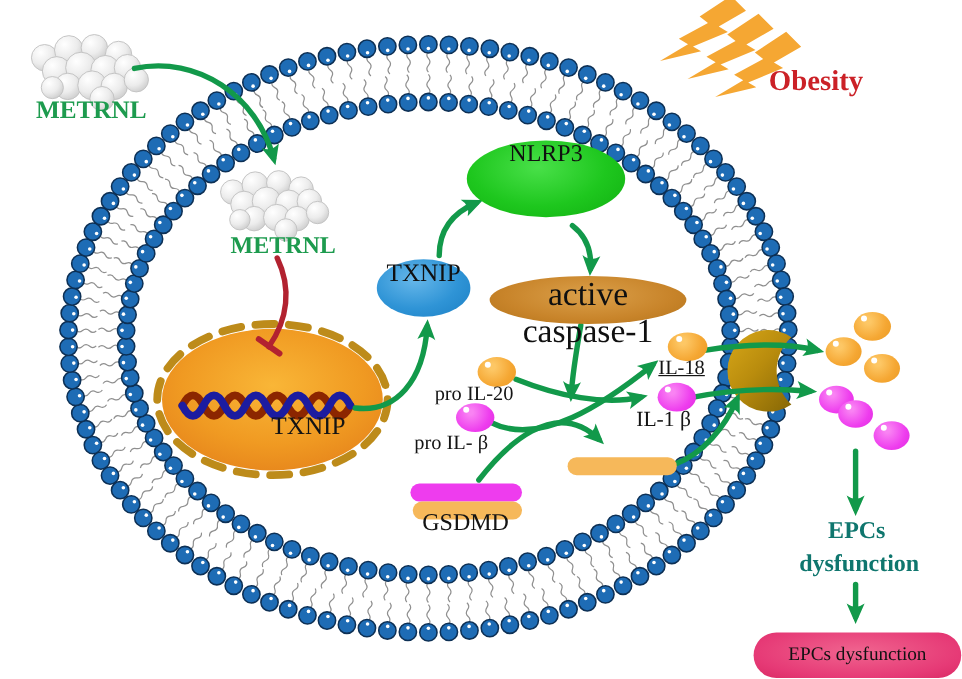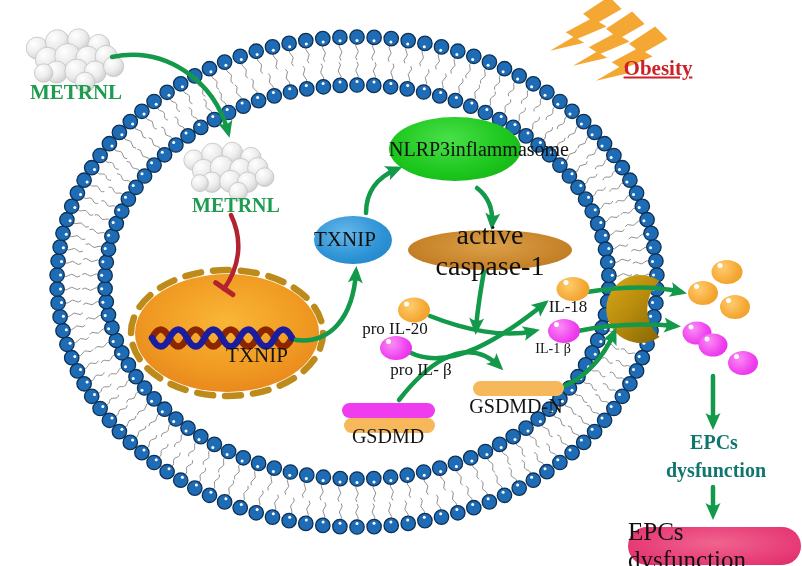--- a/index.html
+++ b/index.html
@@ -3,37 +3,37 @@
 <meta charset="utf-8">
 <style>
   html,body{margin:0;padding:0;background:#fff;}
   .stage{position:relative;width:802px;height:566px;background:#fff;overflow:hidden;
          font-family:"Liberation Serif",serif;}
   .stage > svg{position:absolute;left:0;top:0;}
   .lbl{position:absolute;transform:translate(-50%,-50%);white-space:nowrap;color:#141414;line-height:1;}
   .greentx{color:#1d9b4e;font-weight:bold;margin-left:26px;}
   .redtx{color:#cb2127;font-weight:bold;}
   .pyro{color:#0f766e;font-weight:bold;}
-  .node{position:absolute;border-radius:50%;display:flex;align-items:center;
+  .node{position:absolute;border-radius:50%;display:flex;flex-direction:column;align-items:center;
         justify-content:flex-start;text-align:center;color:#101010;line-height:1.12;}
   .node-nlrp3{left:389px;top:117px;width:132px;height:64px;font-size:20px;
         background:radial-gradient(ellipse at 45% 35%,#49e049 0%,#1ec71e 55%,#10ae10 100%);}
   .node-txnip{left:314px;top:216px;width:78px;height:48px;font-size:21px;
         background:radial-gradient(ellipse at 40% 35%,#66b7ea 0%,#2f94d6 55%,#1b7fc4 100%);}
   .node-caspase{left:408px;top:230px;width:164px;height:40px;font-size:28px;
         background:radial-gradient(ellipse at 50% 40%,#dba04a 0%,#c8842a 60%,#b3731a 100%);}
   .node-e2f1{left:164px;top:292px;width:58px;height:34px;font-size:18px;
         background:radial-gradient(ellipse at 45% 40%,#d3dd3b 0%,#bcc72b 60%,#a4b01a 100%);}
   .mol{position:absolute;transform:translate(-50%,-50%);border-radius:50%;}
   .mol::after{content:"";position:absolute;left:20%;top:14%;width:5px;height:5px;border-radius:50%;background:#fff;}
   .orangem{background:radial-gradient(circle at 38% 32%,#fdc765 10%,#f5a733 60%,#ea9a24 100%);}
   .magentam{background:radial-gradient(circle at 38% 32%,#f983f3 8%,#ee3cee 62%,#df2cdf 100%);}
   .bar{position:absolute;border-radius:8px;}
   .dysbox{position:absolute;left:628px;top:527px;width:173px;height:38px;border-radius:19px;
-        display:flex;align-items:center;justify-content:center;font-size:25px;color:#111;
+        display:flex;align-items:center;justify-content:center;font-size:16px;color:#111;
         background:radial-gradient(ellipse at 50% 42%,#f0648f 0%,#e63a76 70%,#da2a64 100%);}
   .arrows path{fill:none;stroke:#12994a;stroke-width:4.5;stroke-linecap:round;marker-end:url(#ah);}
   .inhib{fill:none;stroke:#b22230;stroke-width:4.5;stroke-linecap:round;marker-end:url(#tb);}
 </style>
 </head>
 <body>
 
 <div class="stage">
 
   <svg width="802" height="566" viewBox="0 0 802 566">
@@ -738,49 +738,47 @@
       <path d="M 578 331 C 618 323, 652 324, 675 326"></path>
       <path d="M 713 376 L 713 424"></path>
       <path d="M 713 487 L 713 514"></path>
     </g>
 
     <path class="inhib" d="M 231 215 C 243 240, 240 266, 224 289"></path>
   </svg>
 
   <div class="lbl greentx" style="left:50px;top:92px;font-size:21px;">METRNL</div>
   <div class="lbl greentx" style="left:210px;top:205px;font-size:20px;">METRNL</div>
-  <div class="lbl redtx" style="left:658px;top:68px;font-size:21px;text-decoration:underline;">Obesity</div>
+  <div class="lbl redtx" style="left:680px;top:68px;font-size:24px;">Obesity</div>
 
   <div class="node node-nlrp3">
     <div>NLRP3</div>
-    <div>inflammasome</div>
   </div>
   <div class="node node-txnip">
     <div>TXNIP</div>
   </div>
   <div class="node node-caspase">
     <div>active caspase-1</div>
   </div>
   <div class="lbl" style="left:257px;top:355px;font-size:21px;">TXNIP</div>
 
   <div class="mol orangem" style="left:414px;top:310px;width:32px;height:25px;"></div>
   <div class="lbl" style="left:395px;top:328px;font-size:17px;">pro IL-20</div>
   <div class="mol magentam" style="left:396px;top:348px;width:32px;height:24px;"></div>
-  <div class="lbl" style="left:376px;top:369px;font-size:17px;margin-left:45px;">pro IL- β</div>
+  <div class="lbl" style="left:376px;top:369px;font-size:17px;">pro IL- β</div>
 
   <div class="mol orangem" style="left:573px;top:289px;width:33px;height:24px;"></div>
-  <div class="lbl" style="left:568px;top:306px;font-size:17px;">IL-18</div>
+  <div class="lbl" style="left:568px;top:306px;font-size:17px;text-decoration:underline;">IL-18</div>
   <div class="mol magentam" style="left:564px;top:331px;width:32px;height:24px;"></div>
-  <div class="lbl" style="left:553px;top:349px;font-size:14px;">IL-1 β</div>
+  <div class="lbl" style="left:553px;top:349px;font-size:18px;">IL-1 β</div>
 
   <div class="bar" style="left:342px;top:403px;width:93px;height:15px;background:#ee3cee;"></div>
   <div class="bar" style="left:344px;top:418px;width:91px;height:15px;background:#f6b85a;"></div>
   <div class="lbl" style="left:388px;top:436px;font-size:20px;">GSDMD</div>
   <div class="bar" style="left:473px;top:381px;width:91px;height:15px;background:#f6b85a;"></div>
-  <div class="lbl" style="left:516px;top:406px;font-size:20px;">GSDMD-N</div>
 
   <div class="mol orangem" style="left:727px;top:272px;width:31px;height:24px;"></div>
   <div class="mol orangem" style="left:703px;top:293px;width:30px;height:24px;"></div>
   <div class="mol orangem" style="left:735px;top:307px;width:30px;height:24px;"></div>
   <div class="mol magentam" style="left:697px;top:333px;width:29px;height:23px;"></div>
   <div class="mol magentam" style="left:713px;top:345px;width:29px;height:23px;"></div>
   <div class="mol magentam" style="left:743px;top:363px;width:30px;height:24px;"></div>
 
   <div class="lbl pyro" style="left:714px;top:442px;font-size:20px;">EPCs</div>
   <div class="lbl pyro" style="left:716px;top:470px;font-size:20px;">dysfunction</div>

